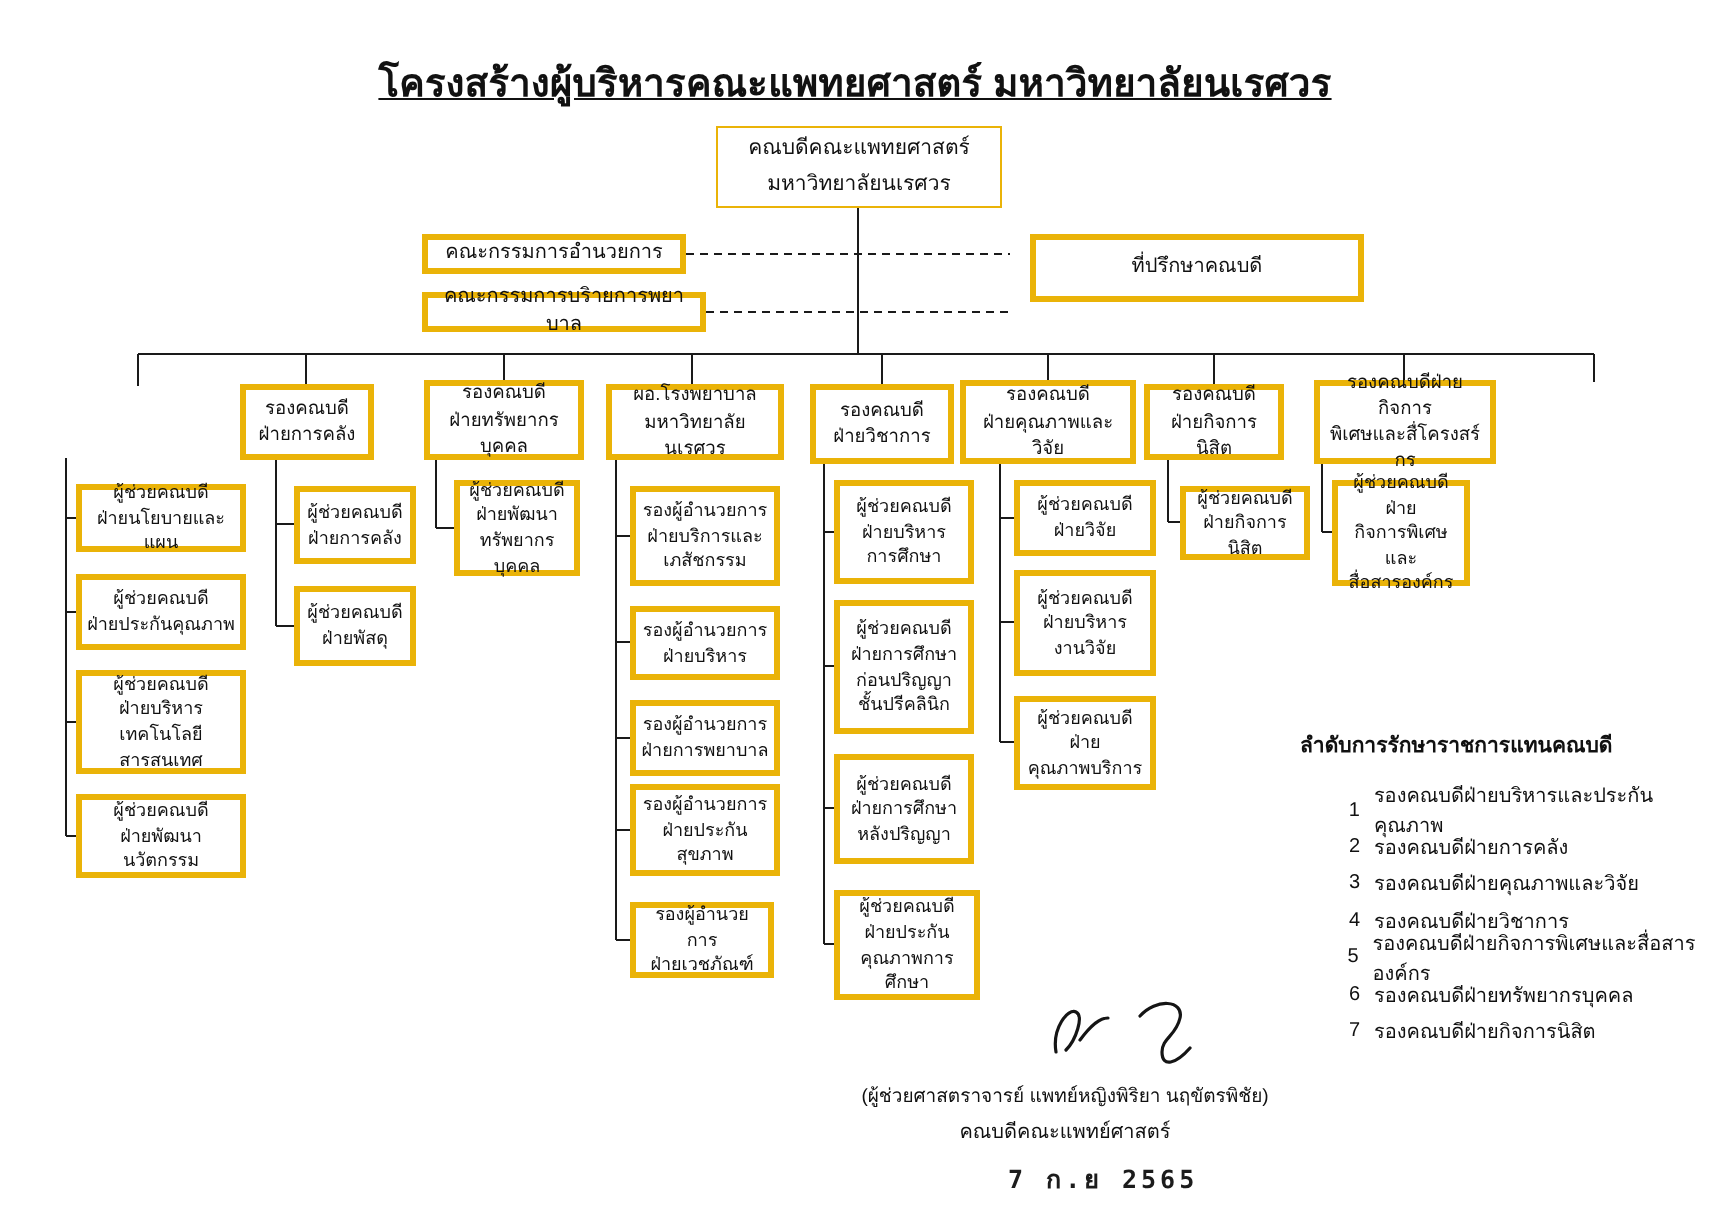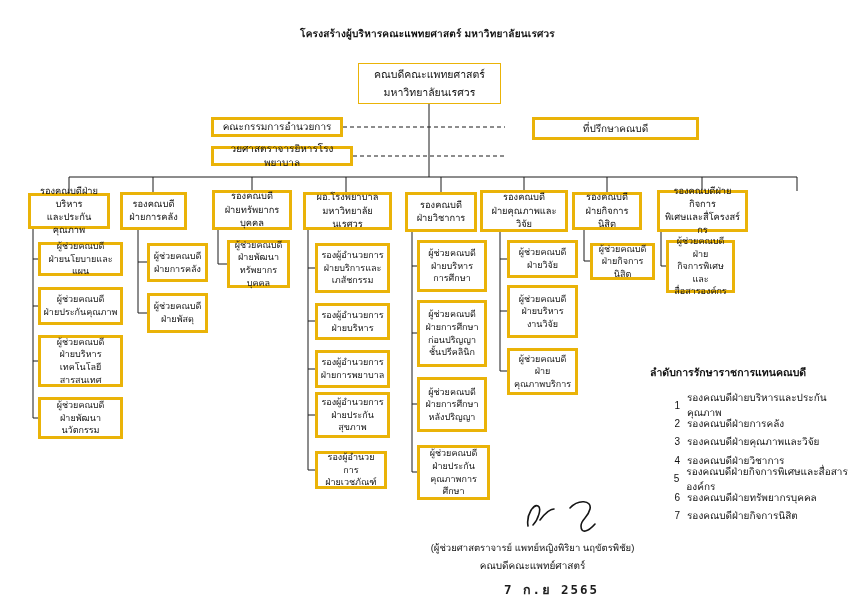--- a/index.html
+++ b/index.html
@@ -1,19 +1,19 @@
 <!DOCTYPE html>
 <html><head>
 <meta charset="utf-8">
 <style>
   html,body{margin:0;padding:0;background:#f2f2f2;}
   .page{position:relative;width:855px;height:608px;background:#ffffff;margin:0 auto;
         font-family:"Liberation Sans",sans-serif;color:#111;overflow:hidden;}
   .title{position:absolute;left:0;top:26px;width:855px;text-align:center;
-         font-size:10px;font-weight:bold;letter-spacing:.2px;}
+         font-size:19px;font-weight:bold;letter-spacing:.2px;text-decoration:underline;}
   svg.wires{position:absolute;left:0;top:0;}
   .box{position:absolute;border:3px solid #eab308;background:#fff;box-sizing:border-box;
        display:flex;align-items:center;justify-content:center;text-align:center;
        white-space:pre-line;font-size:9px;line-height:1.4;padding:1px 2px;}
   .box.head{font-size:9.3px;}
   .box.root{font-size:10.5px;border-width:1.5px;line-height:1.7;}
   .box.comm{font-size:10px;}
   .acting{position:absolute;left:650px;top:364px;width:210px;}
   .acting .hdr{font-size:10.5px;font-weight:bold;}
   .acting .rows{margin-top:15px;margin-left:22px;}
@@ -44,25 +44,23 @@
       M500 232 V371 M500 259 H507 M500 311 H507 M500 371 H507
       M584 230 V261 M584 261 H590
       M661 232 V266 M661 266 H666"></path>
     <path fill="none" stroke="#1a1a1a" stroke-width="1" stroke-dasharray="4 3" d="M343 127 H505 M353 156 H505"></path>
   </svg>
 
   <div class="box root" style="left:358px;top:63px;width:143px;height:41px">คณบดีคณะแพทยศาสตร์
 มหาวิทยาลัยนเรศวร</div>
 
   <div class="box comm" style="left:211px;top:117px;width:132px;height:20px">คณะกรรมการอำนวยการ</div>
-  <div class="box comm" style="left:211px;top:146px;width:142px;height:20px">วยศาสตราจารยิหารโรงพยาบาล</div>
-  <div class="box comm" style="left:532px;top:117px;width:167px;height:23px">ที่ปรึกษาคณบดี</div>
+  <div class="box comm" style="left:211px;top:146px;width:142px;height:20px">คณะกรรมการบริายการพยาบาล</div>
+  <div class="box comm" style="left:515px;top:117px;width:167px;height:34px">ที่ปรึกษาคณบดี</div>
 
-  <div class="box head" style="left:28px;top:193px;width:82px;height:36px">รองคณบดีฝ่ายบริหาร
-และประกันคุณภาพ</div>
   <div class="box head" style="left:120px;top:192px;width:67px;height:38px">รองคณบดี
 ฝ่ายการคลัง</div>
   <div class="box head" style="left:212px;top:190px;width:80px;height:40px">รองคณบดี
 ฝ่ายทรัพยากรบุคคล</div>
   <div class="box head" style="left:303px;top:192px;width:89px;height:38px">ผอ.โรงพยาบาล
 มหาวิทยาลัยนเรศวร</div>
   <div class="box head" style="left:405px;top:192px;width:72px;height:40px">รองคณบดี
 ฝ่ายวิชาการ</div>
   <div class="box head" style="left:480px;top:190px;width:88px;height:42px">รองคณบดี
 ฝ่ายคุณภาพและวิจัย</div>

